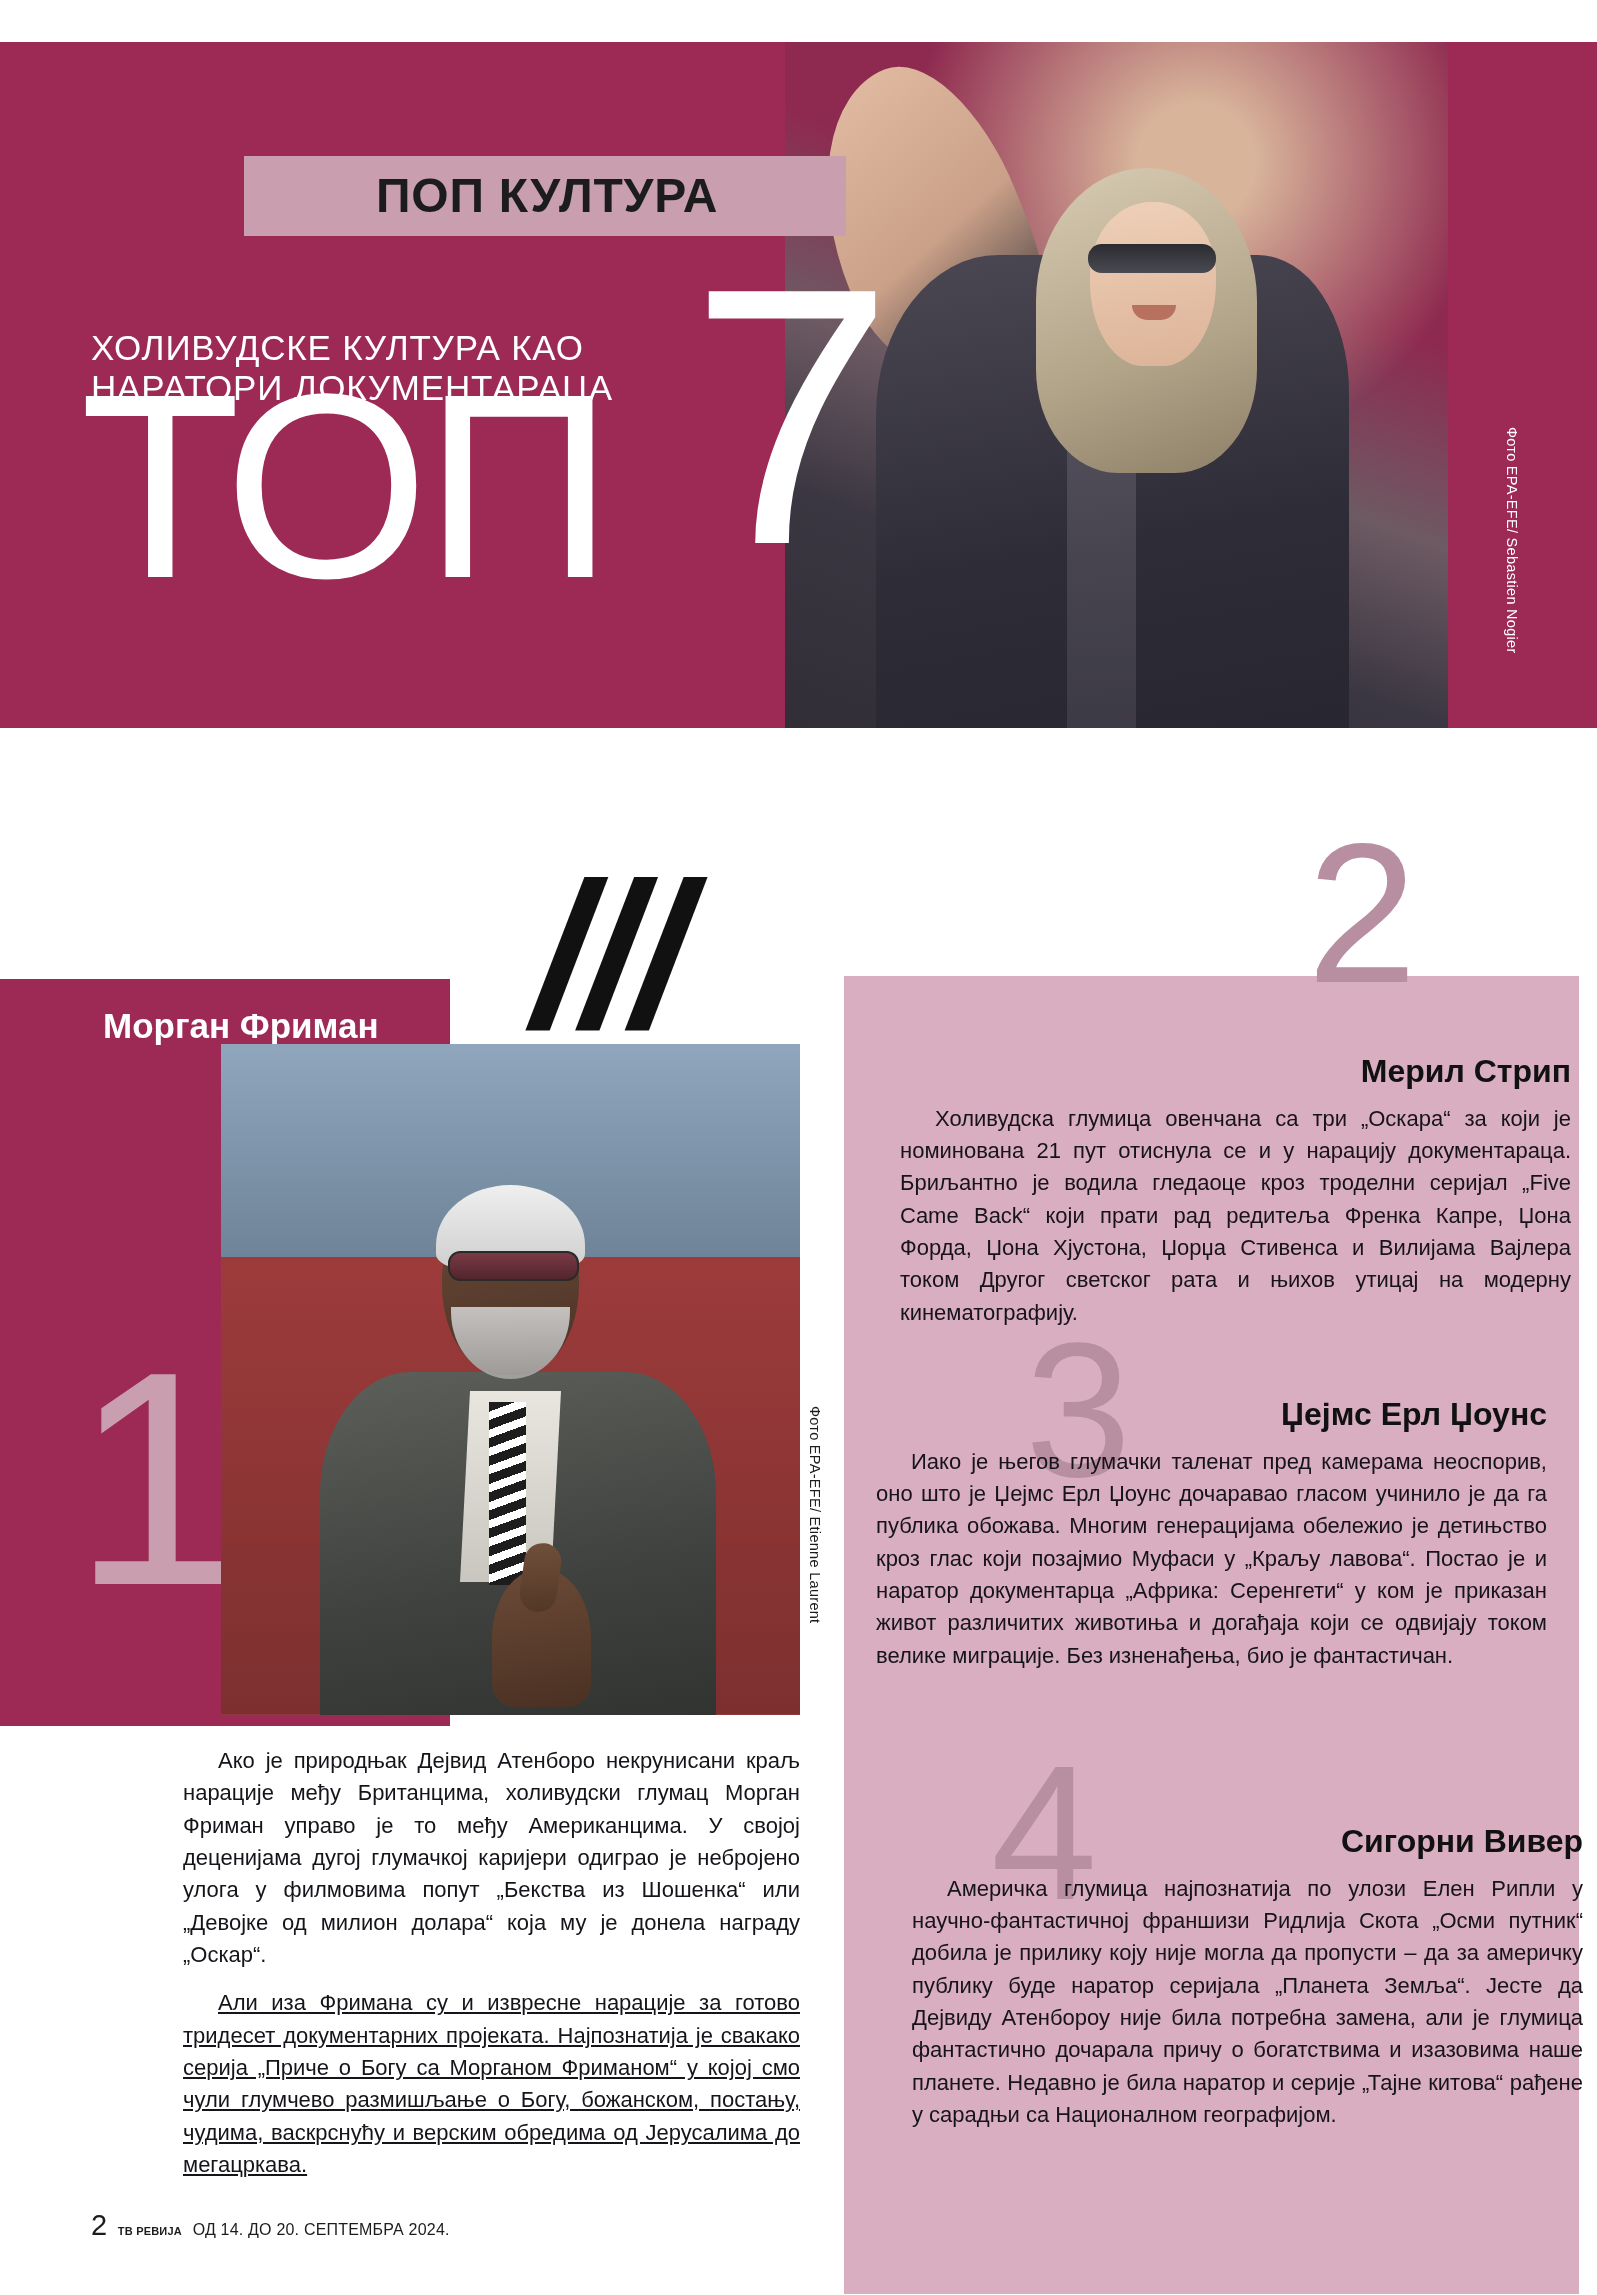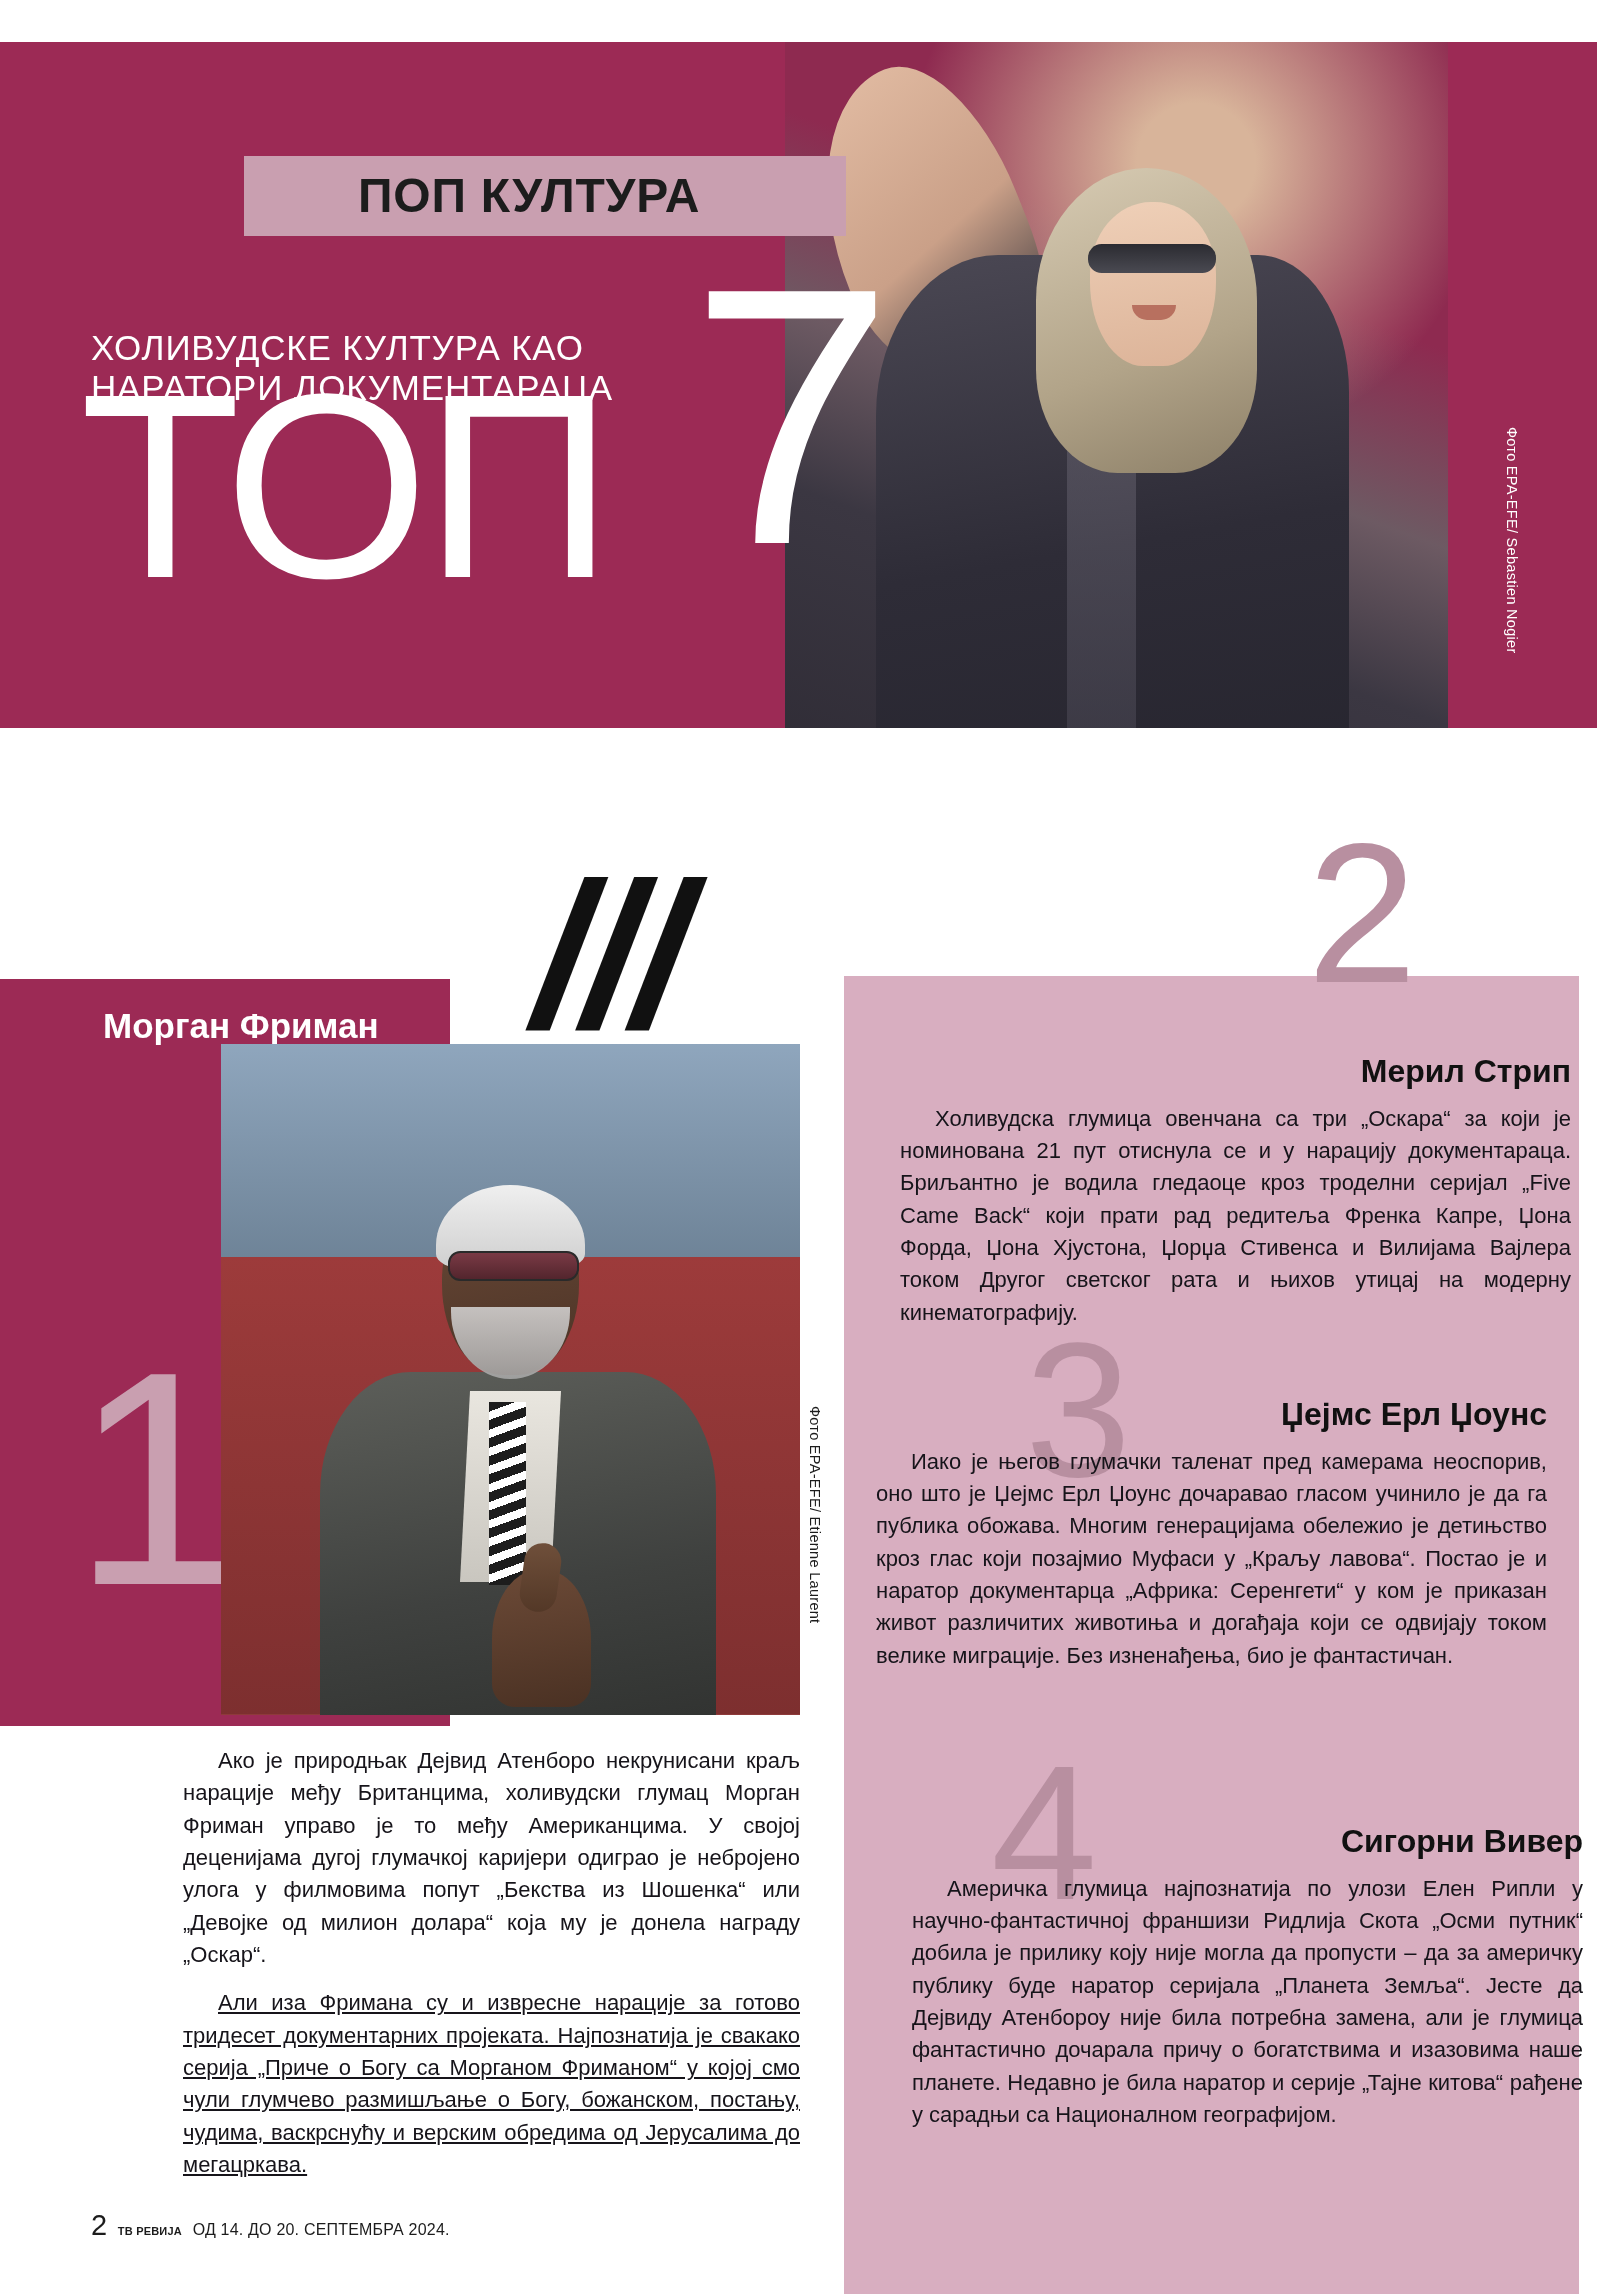--- a/index.html
+++ b/index.html
@@ -17,21 +17,21 @@
     position:absolute;left:0;top:42px;width:1597px;height:686px;
     background:#9c2a55;
   }
   .hero-inner{position:absolute;inset:0;overflow:hidden;}
 
   .kicker-bar{
     position:absolute;left:244px;top:114px;width:602px;height:80px;
     background:#c99fb0;
   }
   .kicker-text{
-    position:absolute;left:358px;top:126px;
+    position:absolute;left:376px;top:126px;
     font-size:48px;font-weight:bold;letter-spacing:0.8px;color:#1c1c1c;
     font-family:"Liberation Sans", sans-serif;
   }
 
   .subhead{
     position:absolute;left:91px;top:286px;
     font-size:35px;line-height:1.15;color:#ffffff;letter-spacing:0.8px;
     font-family:"Liberation Sans", sans-serif;font-weight:400;
   }
   .subhead span{display:block;}

